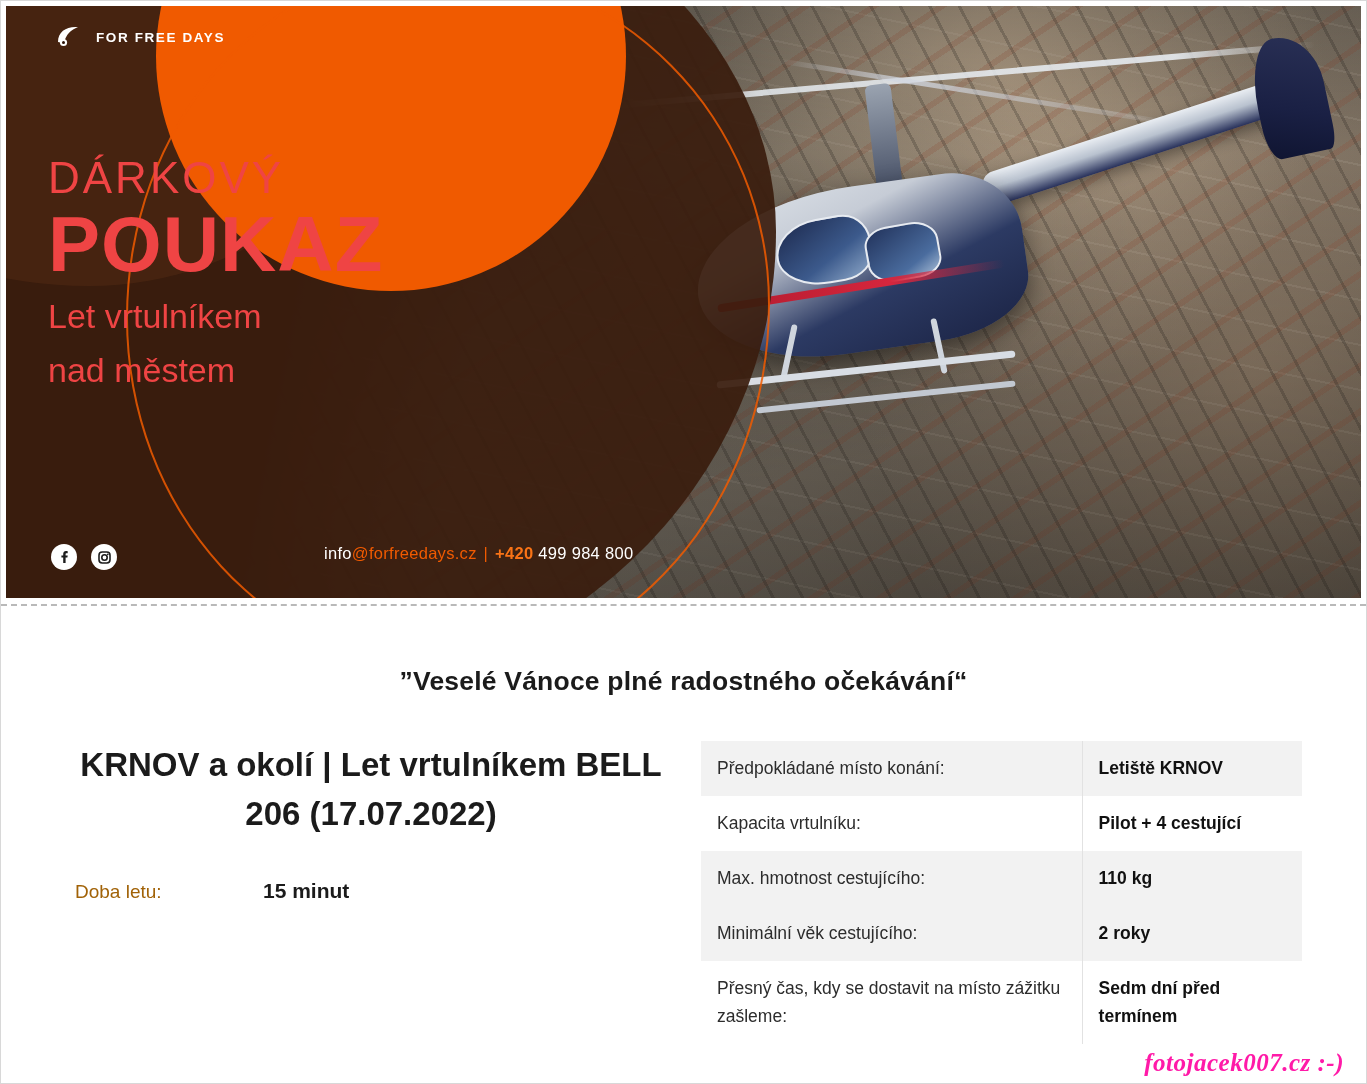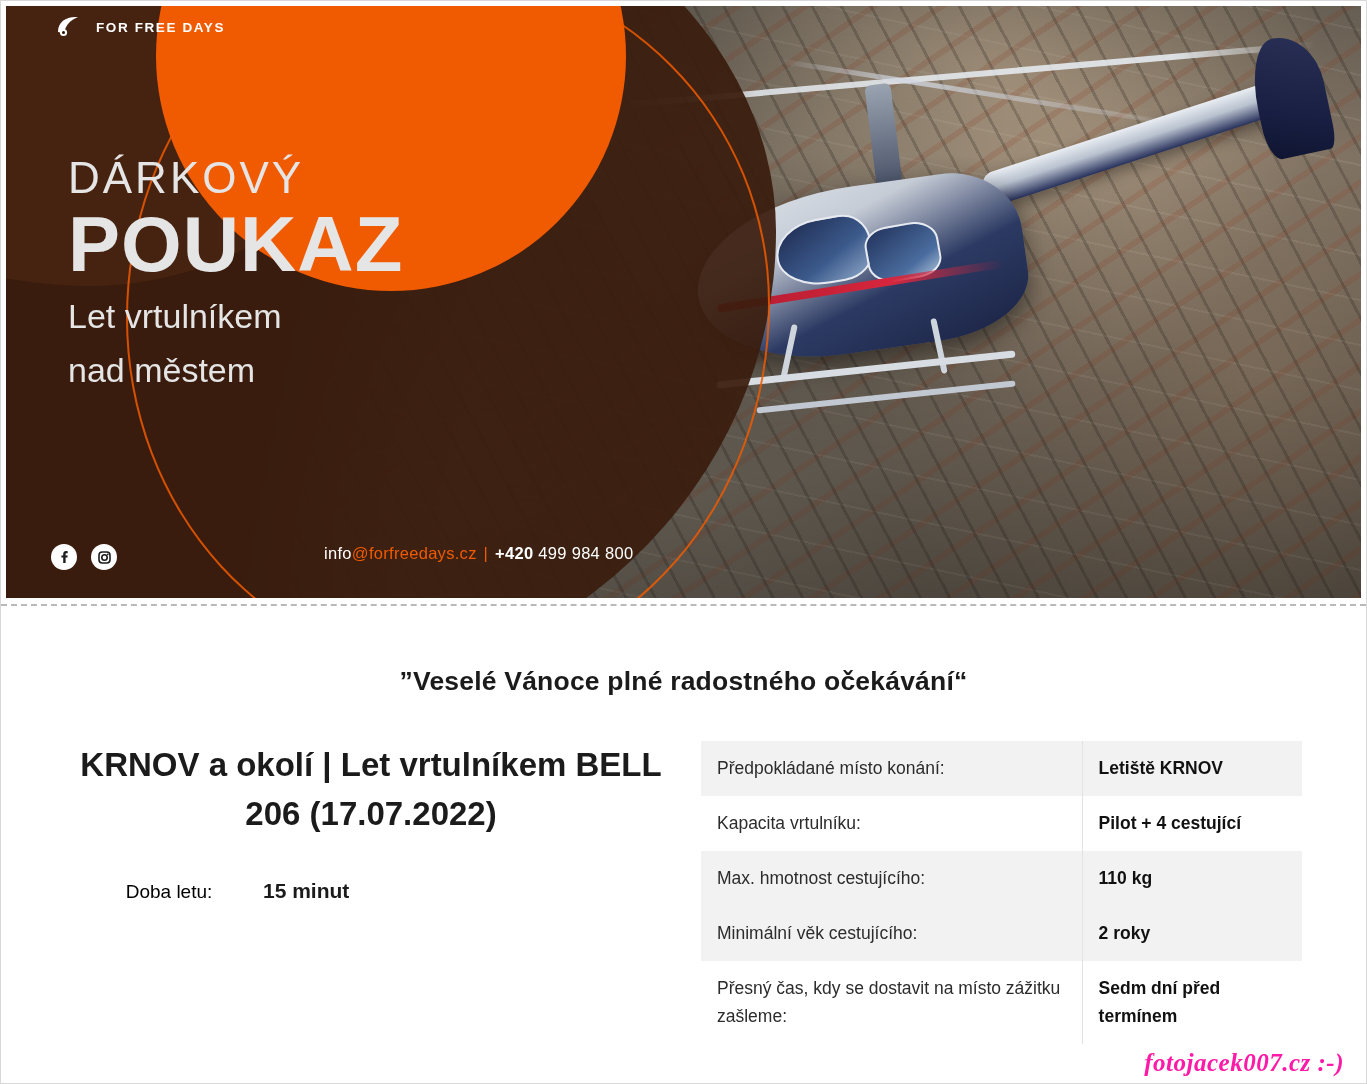--- a/index.html
+++ b/index.html
@@ -242,21 +242,21 @@
     background: #cfd5dd;
     border-radius: 4px;
   }
   .heli-strut-1 { left: 130px; top: 288px; transform: rotate(12deg); }
   .heli-strut-2 { left: 280px; top: 282px; transform: rotate(-12deg); }
 
   
   .hero-logo {
     position: absolute;
     left: 48px;
-    top: 6px;
+    top: 16px;
     display: flex;
     align-items: center;
     gap: 12px;
     z-index: 5;
   }
   .logo-mark {
     width: 30px;
     height: 30px;
     display: flex;
     align-items: center;
@@ -268,22 +268,21 @@
     font-weight: bold;
     letter-spacing: 1.6px;
   }
 
   
   .hero-copy {
     position: absolute;
     left: 42px;
     top: 148px;
     z-index: 5;
-    color: #e5e5e5;
-    margin-left: 20px;
+    color: #ef4444;
   }
   .hero-line1 {
     font-size: 44px;
     letter-spacing: 3px;
     font-weight: 300;
     line-height: 1.08;
   }
   .hero-line2 {
     font-size: 78px;
     font-weight: bold;
@@ -304,21 +303,21 @@
     left: 318px;
     top: 538px;
     z-index: 6;
     font-size: 16.5px;
     color: #ffffff;
     letter-spacing: 0.3px;
   }
   .contact-at { color: #f05a00; }
   .contact-domain { color: #f05a00; }
   .contact-sep { color: #f05a00; padding: 0 2px; }
-  .contact-prefix { color: #ffffff; font-weight: bold; }
+  .contact-prefix { color: #f97316; font-weight: bold; }
 
   .hero-social {
     position: absolute;
     left: 45px;
     top: 538px;
     display: flex;
     gap: 14px;
     z-index: 6;
   }
   .social-btn {
@@ -372,25 +371,24 @@
     margin: 0;
     text-align: center;
   }
   .flight-row {
     display: flex;
     align-items: baseline;
     margin-top: 40px;
   }
   .flight-label {
     font-size: 19px;
-    color: #000000;
+    color: #a16207;
     width: 196px;
     padding-left: 8px;
     box-sizing: border-box;
-    text-align: center;
   }
   .flight-value {
     font-size: 21px;
     font-weight: bold;
     color: #1b1b1b;
   }
 
   .col-right {
     flex: 1 1 auto;
     padding-right: 30px;

